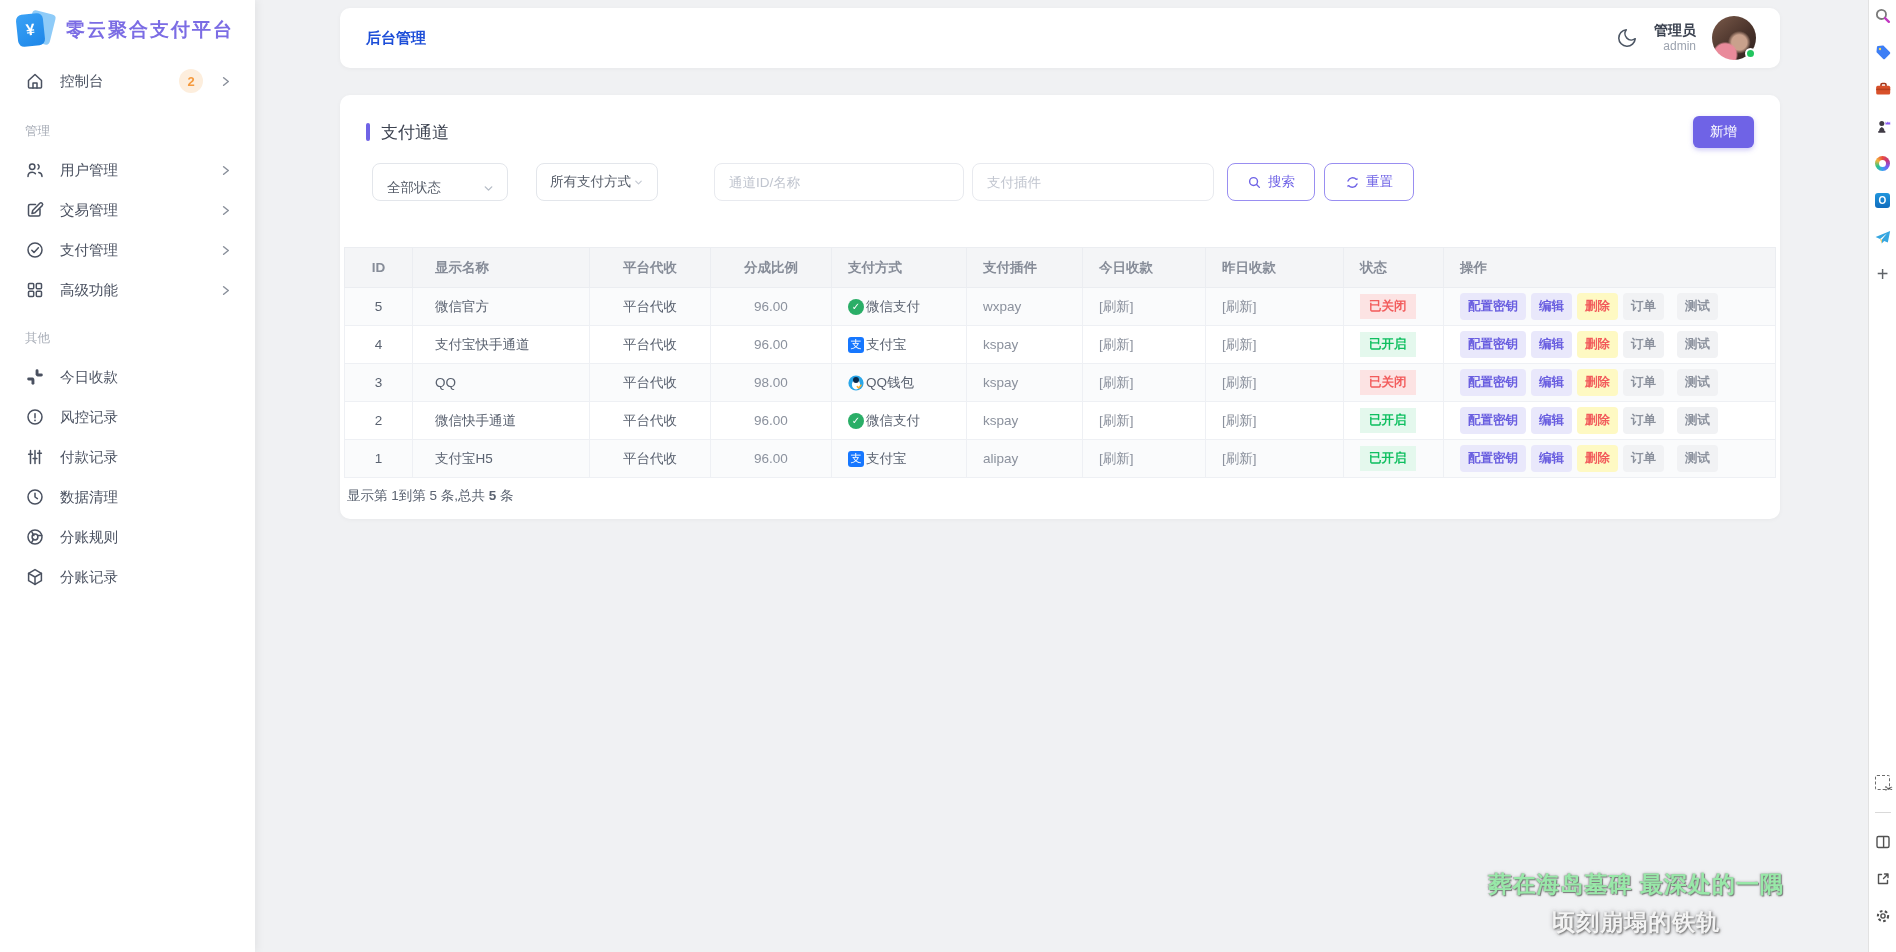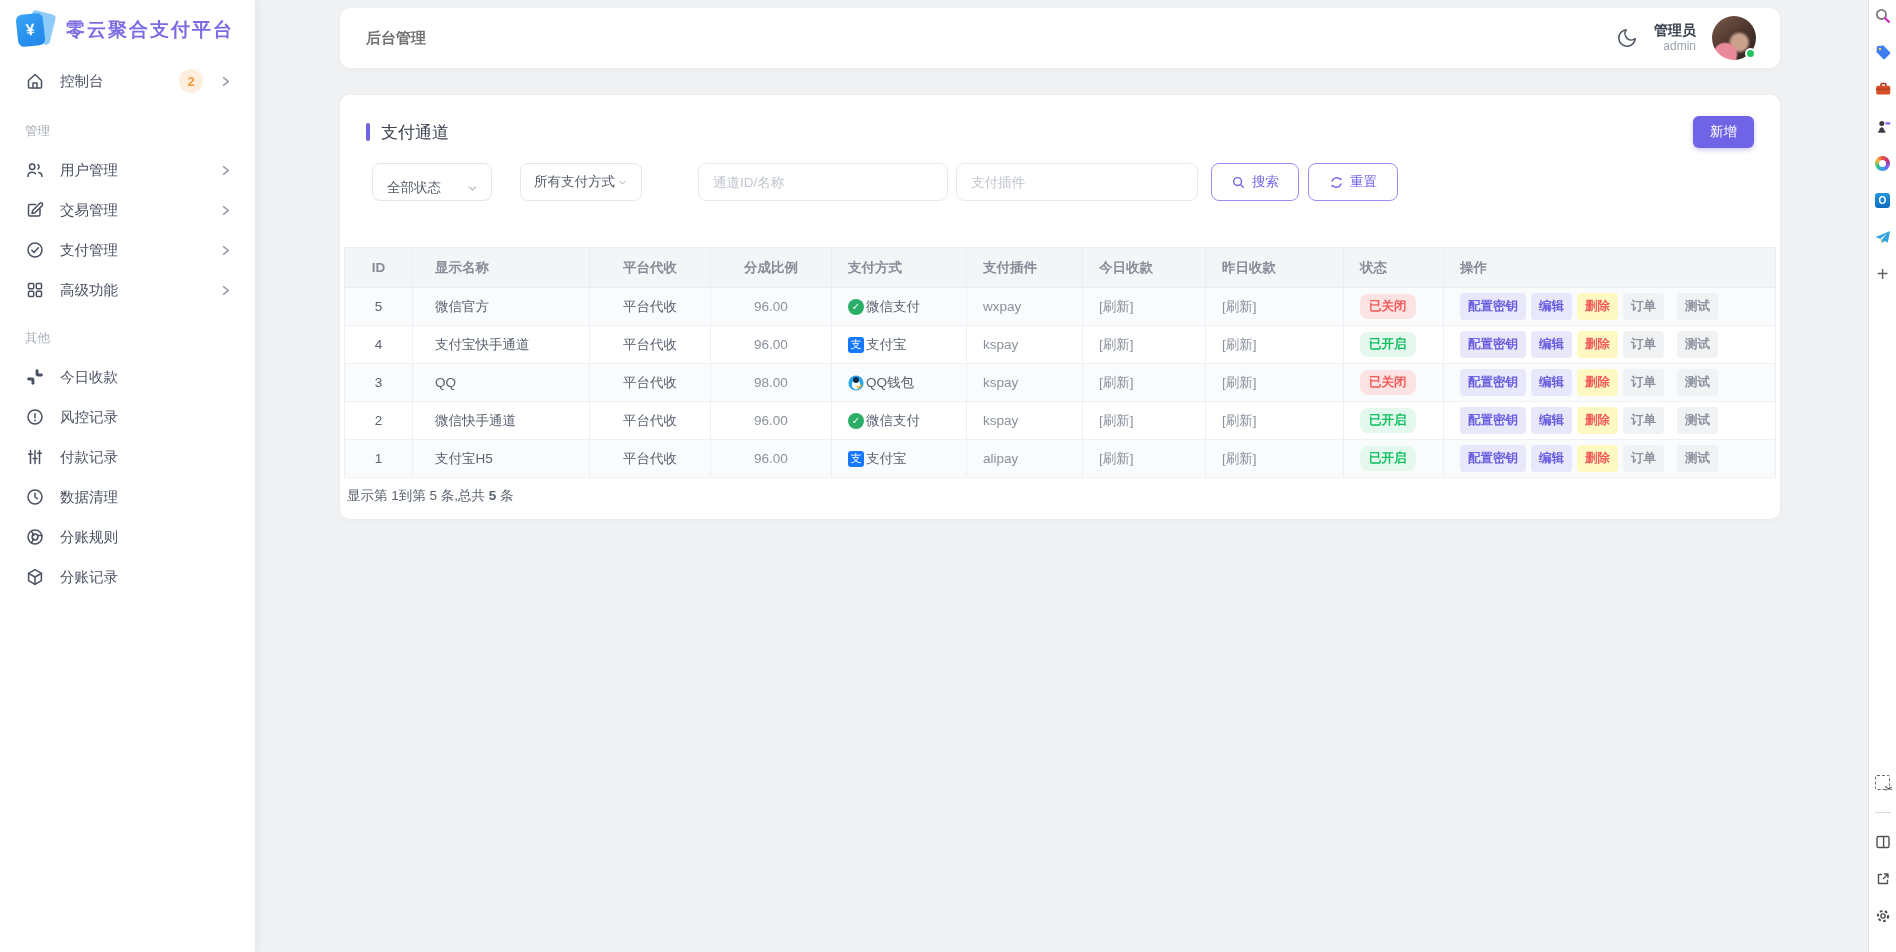--- a/index.html
+++ b/index.html
@@ -29,41 +29,41 @@
   .ext-divider { width:16px; height:1px; background:#d9d9d9; margin:2px 0 20px; }
   .office-ring { width:15px; height:15px; border-radius:50%; background:conic-gradient(#e94e3c,#c13584,#7b5cf0,#3aa0f3,#2bc48a,#f3b53c,#e94e3c); position:relative; }
   .office-ring::after { content:""; position:absolute; left:4px; top:4px; width:7px; height:7px; background:#fff; border-radius:50%; }
   .outlook-sq { width:15px; height:15px; background:linear-gradient(#2196dd,#0f6cbd); border-radius:3px; color:#fff; font-size:10px; font-weight:bold; display:flex; align-items:center; justify-content:center; }
   .shot-box { width:15px; height:15px; border:1.4px dashed #6b6b6b; border-radius:2px; position:relative; }
   .shot-box::after { content:"\2702"; position:absolute; right:-4px; bottom:-5px; font-size:10px; color:#444; }
 
   
   .main { flex:1; height:952px; position:relative; padding:8px 88px 0 85px; }
   .topbar-card { height:60px; background:#fff; border-radius:10px; box-shadow:0 1px 5px rgba(0,0,0,.04); display:flex; align-items:center; justify-content:space-between; padding:0 24px 0 26px; }
-  .topbar-title { font-size:15px; font-weight:bold; color:#737373; }
+  .topbar-title { font-size:15px; font-weight:bold; color:#1d4ed8; }
   .topbar-right { display:flex; align-items:center; gap:16px; }
   .theme-toggle { cursor:pointer; display:flex; }
   .user-block { display:flex; flex-direction:column; align-items:flex-end; line-height:1.25; cursor:pointer; }
   .user-name { font-size:14px; font-weight:bold; color:#3b4250; }
   .user-role { font-size:12px; color:#9ca3af; }
   .avatar { width:44px; height:44px; border-radius:50%; position:relative; cursor:pointer;
     background:radial-gradient(circle at 30% 88%, #e98a9a 0 22%, transparent 26%),
                radial-gradient(circle at 62% 60%, #c9a18c 0 20%, transparent 30%),
                linear-gradient(140deg,#7a5a4a 0%, #4a332b 55%, #2f221f 100%); }
   .status-dot { position:absolute; right:0; bottom:1px; width:11px; height:11px; border-radius:50%; background:#22c55e; border:2px solid #fff; }
 
   .content-card { margin-top:27px; background:#fff; border-radius:10px; box-shadow:0 1px 5px rgba(0,0,0,.04); padding:21px 4px 12px; }
   .card-head { display:flex; justify-content:space-between; align-items:center; padding:0 22px; }
   .card-title { display:flex; align-items:center; gap:11px; font-size:17px; color:#3c4250; }
   .title-bar { width:4px; height:18px; background:#6f63e6; border-radius:2px; }
   .add-btn { background:#6f63e6; color:#fff; border:none; font-size:13.5px; padding:7px 17px; border-radius:6px; cursor:pointer; box-shadow:0 2px 5px rgba(111,99,230,.35); }
 
   .filter-row { display:flex; align-items:center; margin-top:15px; padding:0 28px; }
   .f-select { height:38px; border:1px solid #e3e6eb; border-radius:8px; background:#fff; display:flex; align-items:center; font-size:13.5px; color:#565d69; cursor:pointer; }
-  .f-select.status { width:120px; padding:12px 12px 0 14px; justify-content:space-between; }
+  .f-select.status { width:136px; padding:12px 12px 0 14px; justify-content:space-between; }
   .f-select.method { width:122px; margin-left:28px; justify-content:center; gap:2px; }
   .f-input { height:38px; border:1px solid #e8eaef; border-radius:8px; padding:0 14px; font-size:13.5px; color:#565d69; outline:none; }
   .f-input::placeholder { color:#c0c5cf; }
   .f-input.channel { width:250px; margin-left:56px; }
   .f-input.plugin { width:242px; margin-left:8px; }
   .btn-outline { height:38px; background:#fff; border:1px solid #998ef1; color:#6f63e6; border-radius:8px; display:flex; align-items:center; justify-content:center; gap:6px; font-size:13.5px; cursor:pointer; }
   .btn-outline.search { width:88px; margin-left:13px;align-items:center; }
   .btn-outline.reset { width:90px; margin-left:9px; }
 
   table { width:100%; border-collapse:collapse; margin-top:46px; font-size:13.5px; table-layout:fixed; }
@@ -72,21 +72,21 @@
   tr.striped td { background:#fafbfc; }
   th.c-center, td.c-center { text-align:center; }
   th.c-left, td.c-left { text-align:left; padding-left:16px; }
   th.c-name, td.c-name { text-align:left; padding-left:22px; }
   td.c-gray, span.refresh-link { color:#8b919d; }
   .refresh-link { cursor:pointer; }
   .pm-cell { display:flex; align-items:center; gap:2px; }
   .pmi { width:16px; height:16px; flex:0 0 16px; display:inline-flex; align-items:center; justify-content:center; font-size:11px; }
   .pmi-wechat { background:#2aae67; color:#fff; border-radius:50%; font-size:10px; font-weight:bold; }
   .pmi-alipay { background:#1677ff; color:#fff; border-radius:3px; font-size:11px; }
-  .status-badge { display:inline-block; padding:4px 9px; border-radius:8px; font-size:12.5px; font-weight:bold; }
+  .status-badge { display:inline-block; padding:4px 9px; border-radius:0; font-size:12.5px; font-weight:bold; }
   .status-closed { color:#f25c5c; background:#fce3e3; }
   .status-open { color:#0fbf60; background:#e4f8ed; }
   .chip { display:inline-block; border:none; padding:5px 8px; border-radius:4px; font-size:12.5px; font-weight:bold; cursor:pointer; margin-right:5px; font-family:inherit; }
   .chip-purple { color:#6a5fe0; background:#e9e8fb; }
   .chip-red { color:#f25c5c; background:#fef9c3; }
   .chip-gray { color:#8b919d; background:#f1f2f4; }
   .chip.gap { margin-left:8px; }
   .table-footer { padding:9px 3px 2px; font-size:13.5px; color:#5a6270; }
   .table-footer b { font-weight:bold; }
 
@@ -445,20 +445,24 @@
             <td class="c-left"><button class="chip chip-purple">配置密钥</button><button class="chip chip-purple">编辑</button><button class="chip chip-red">删除</button><button class="chip chip-gray">订单</button><button class="chip chip-gray gap">测试</button></td>
           </tr>
         </tbody>
     </table>
 
     <div class="table-footer">
       <span>显示第 1到第 5 条,总共 </span><b>5</b><span> 条</span>
     </div>
   </div>
 
+  <div class="subtitle-overlay">
+    <div class="sub-line1">葬在海岛墓碑 最深处的一隅</div>
+    <div class="sub-line2">顷刻崩塌的铁轨</div>
+  </div>
 </main>
 
 <div class="ext-strip">
   <span class="ext-icon">
     <svg width="17" height="17" viewBox="0 0 16 16" fill="none">
         <circle cx="7" cy="7" r="4.3" stroke="#7a7a7a" stroke-width="1.7"></circle>
         <path d="m10.4 10.4 3.6 3.6" stroke="#c238c2" stroke-width="2.2" stroke-linecap="round"></path>
       </svg>
   </span>
   <span class="ext-icon">

